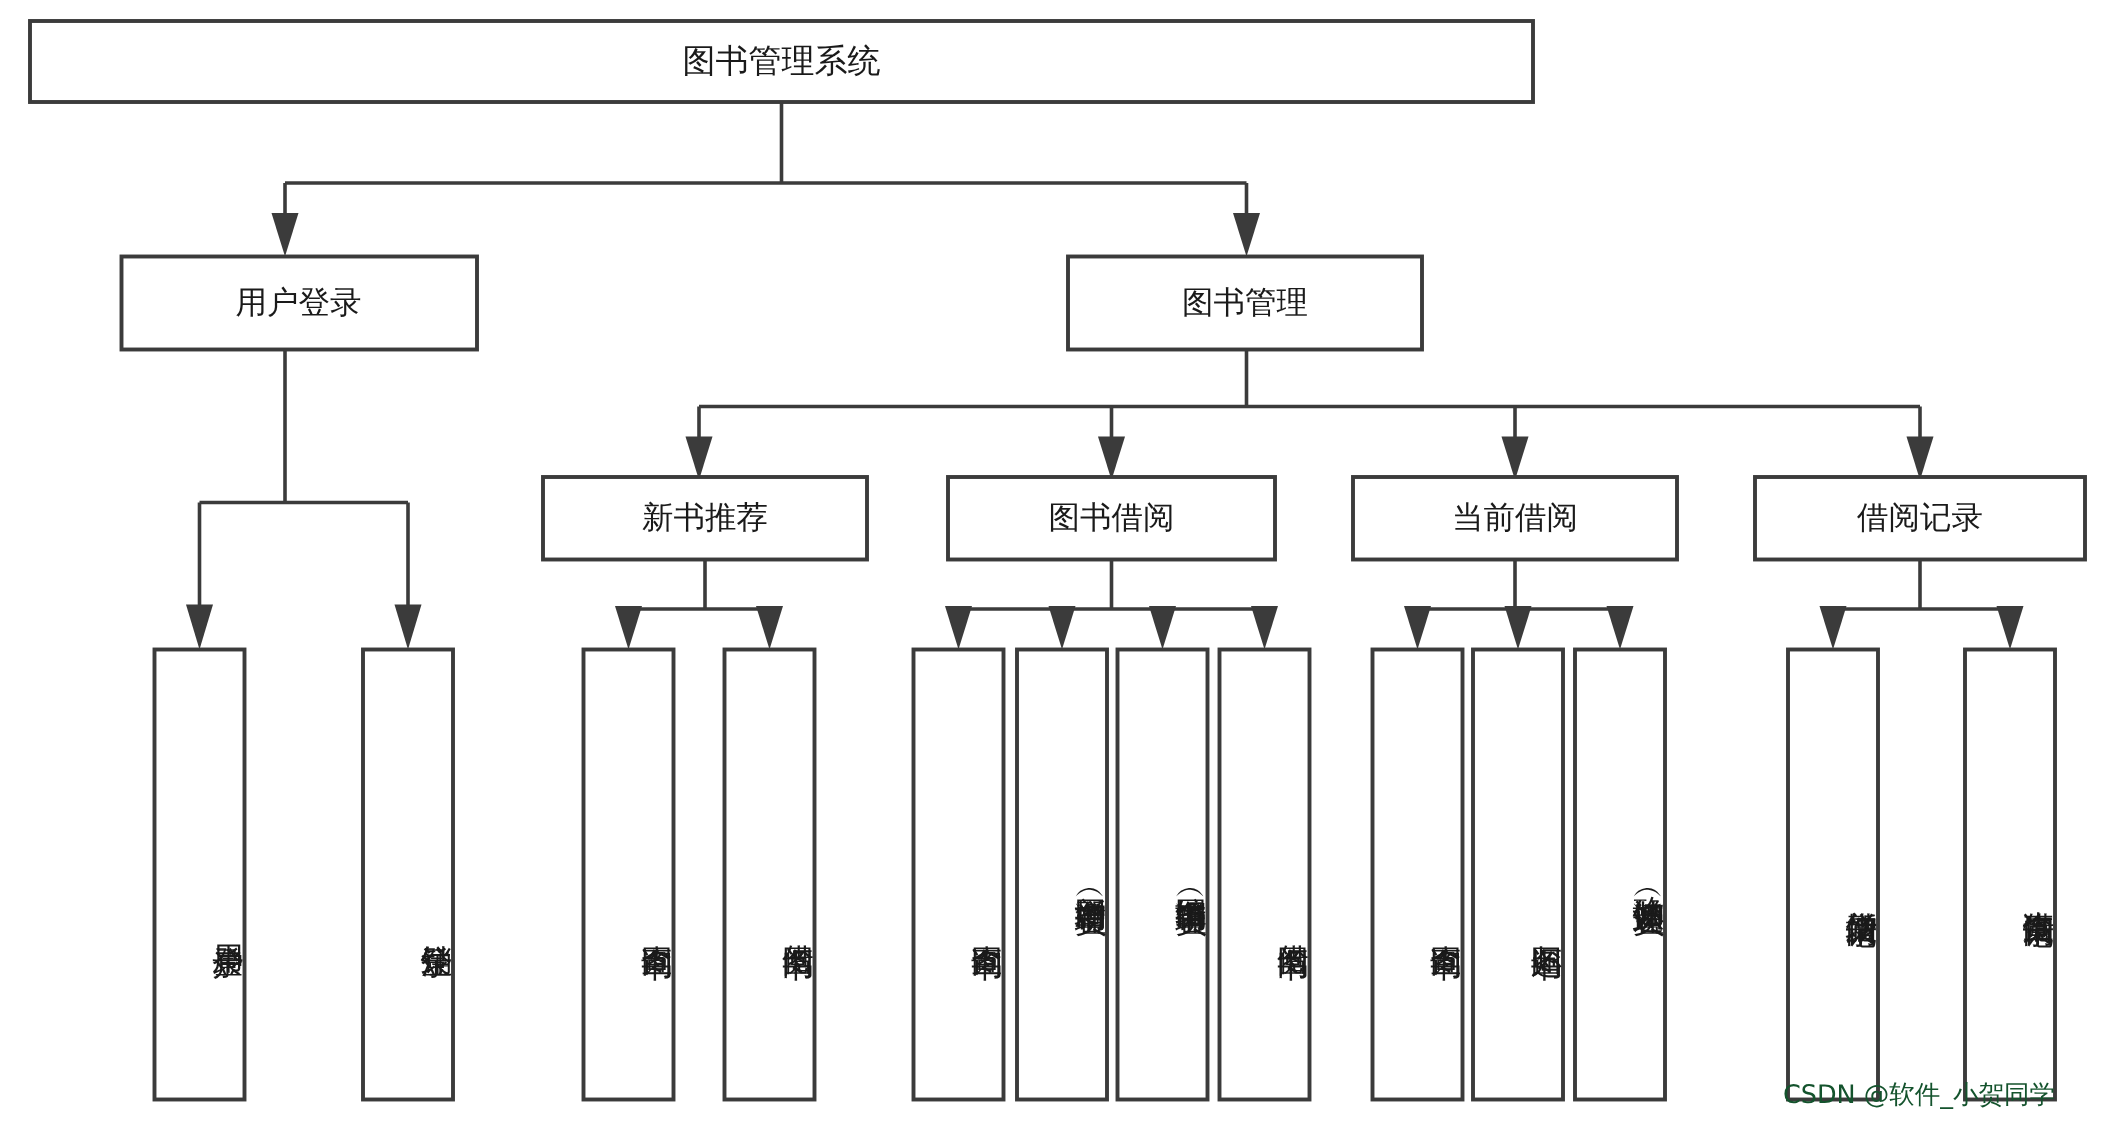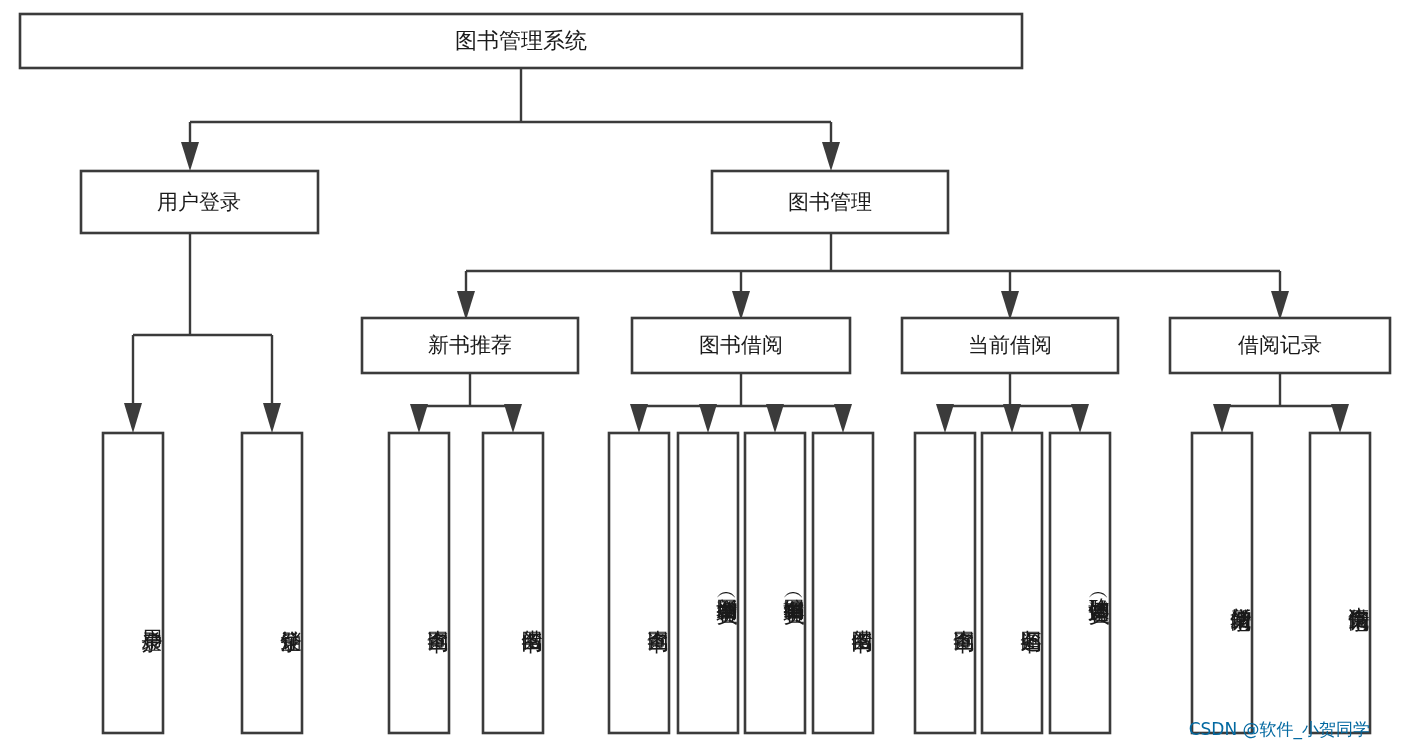--- a/index.html
+++ b/index.html
@@ -68,21 +68,21 @@
     align-items: flex-start;
     justify-content: center;
     pointer-events: none;
   }
   .watermark {
     position: absolute;
     right: 8px;
     bottom: 6px;
     font-family: "DejaVu Sans", "Liberation Sans", sans-serif;
     font-size: 17px;
-    color: #0369a1;
+    color: #14532d;
     white-space: nowrap;
   }
 </style>
 </head>
 <body>
 
 <div id="diagram-root">
 
   <svg id="diagram-svg" viewBox="0 0 1405 747">
 

